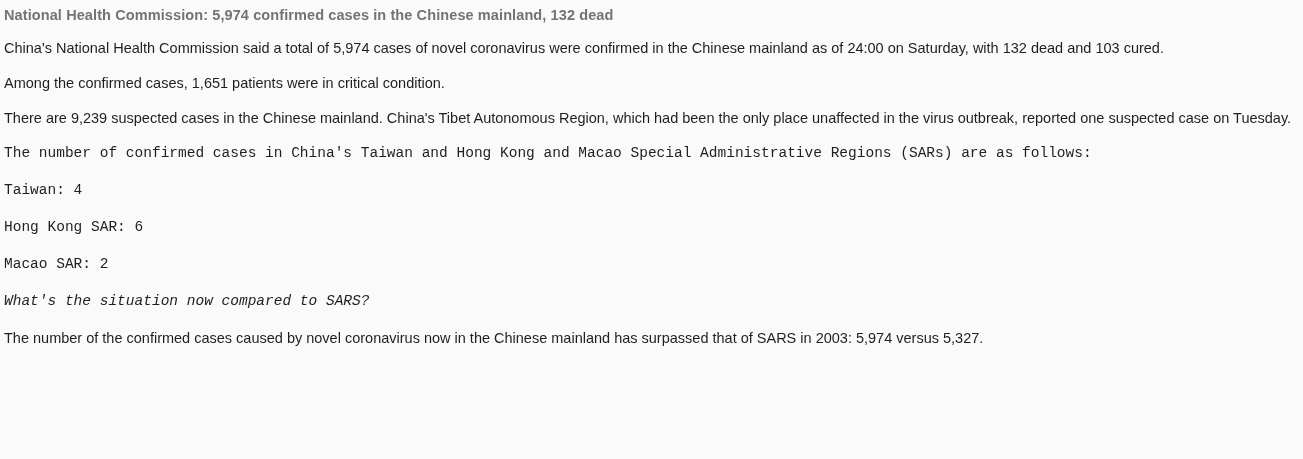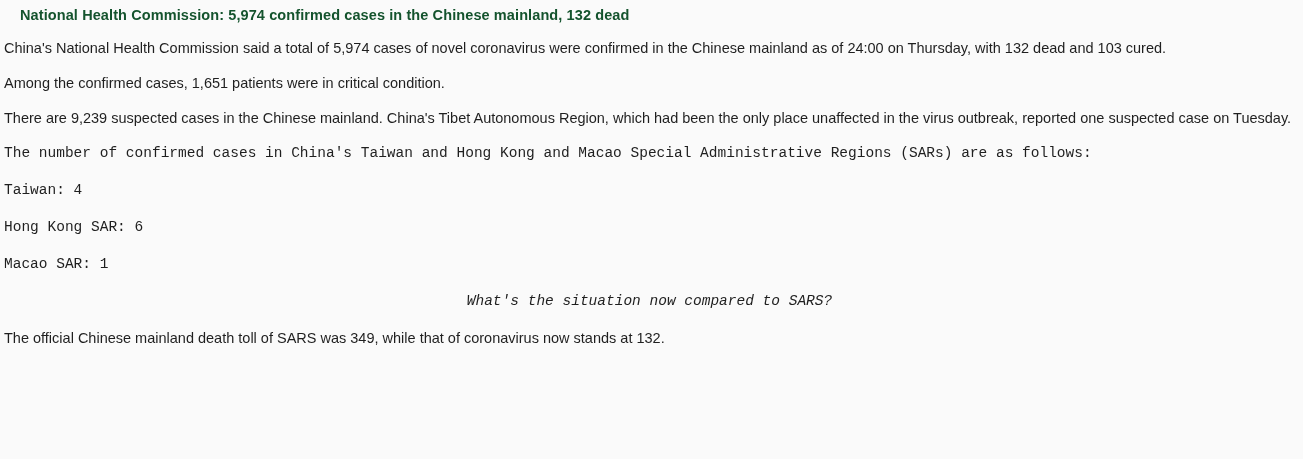--- a/index.html
+++ b/index.html
@@ -15,60 +15,59 @@
     overflow: hidden;
   }
   .article {
     padding: 6px 8px 0 4px;
     box-sizing: border-box;
     width: 1303px;
   }
   .headline {
     font-size: 14.5px;
     font-weight: bold;
-    color: #14532d;
+    color: #737373;
     line-height: 1.35;
-    margin: 0 0 12px 16px;
+    margin: 0 0 12px 0;
     letter-spacing: 0.1px;
   }
   .para {
     font-size: 14.5px;
     line-height: 1.45;
     color: #1f1f1f;
     margin: 0 0 14px 0;
     max-width: 1292px;
   }
   .para.italic {
     font-style: italic;
-    text-align: center;
   }
   .para.short {
     margin-bottom: 16px;
     font-family: Liberation Mono, monospace;
   }
 </style>
 </head>
 <body>
 
 <div class="article">
 
   <h1 class="headline">National Health Commission: 5,974 confirmed cases in the Chinese mainland, 132 dead</h1>
 
-  <p class="para">China's National Health Commission said a total of 5,974 cases of novel coronavirus were confirmed in the Chinese mainland as of 24:00 on Thursday, with 132 dead and 103 cured.</p>
+  <p class="para">China's National Health Commission said a total of 5,974 cases of novel coronavirus were confirmed in the Chinese mainland as of 24:00 on Saturday, with 132 dead and 103 cured.</p>
 
   <p class="para">Among the confirmed cases, 1,651 patients were in critical condition.</p>
 
   <p class="para">There are 9,239 suspected cases in the Chinese mainland. China's Tibet Autonomous Region, which had been the only place unaffected in the virus outbreak, reported one suspected case on Tuesday.</p>
 
   <p class="para short">The number of confirmed cases in China's Taiwan and Hong Kong and Macao Special Administrative Regions (SARs) are as follows:</p>
 
   <p class="para short">Taiwan: 4</p>
 
   <p class="para short">Hong Kong SAR: 6</p>
 
-  <p class="para short">Macao SAR: 1</p>
+  <p class="para short">Macao SAR: 2</p>
 
   <p class="para italic short">What's the situation now compared to SARS?</p>
 
+  <p class="para">The number of the confirmed cases caused by novel coronavirus now in the Chinese mainland has surpassed that of SARS in 2003: 5,974 versus 5,327.</p>
 
-  <p class="para">The official Chinese mainland death toll of SARS was 349, while that of coronavirus now stands at 132.</p>
 
 </div>
 
 </body></html>

